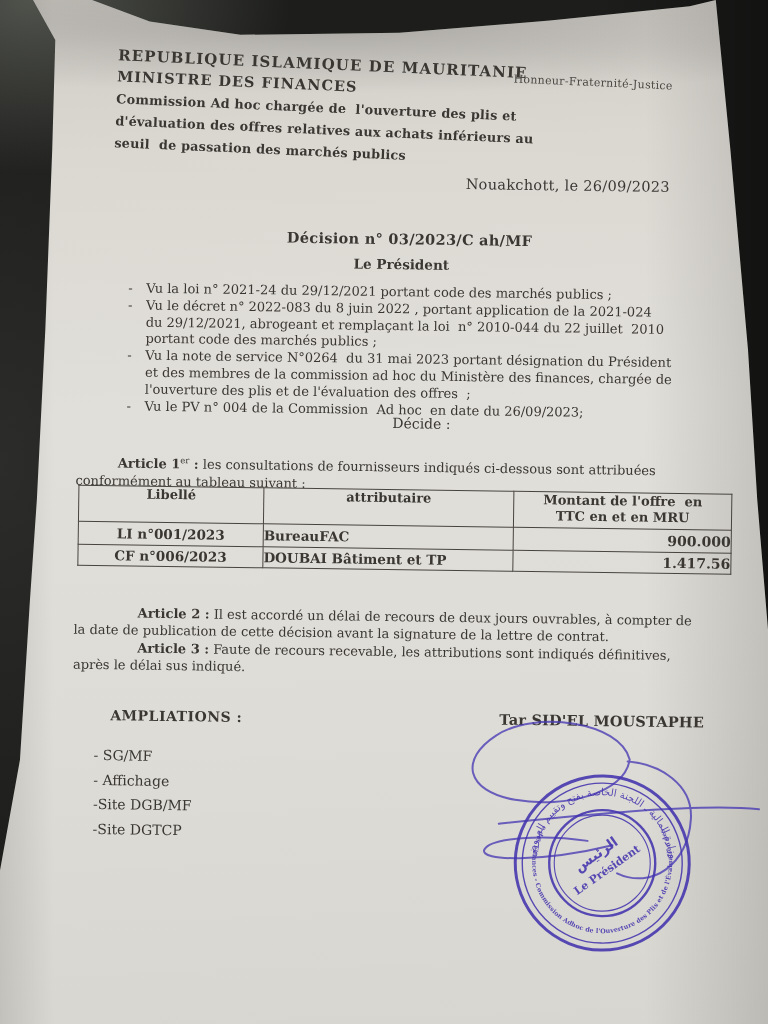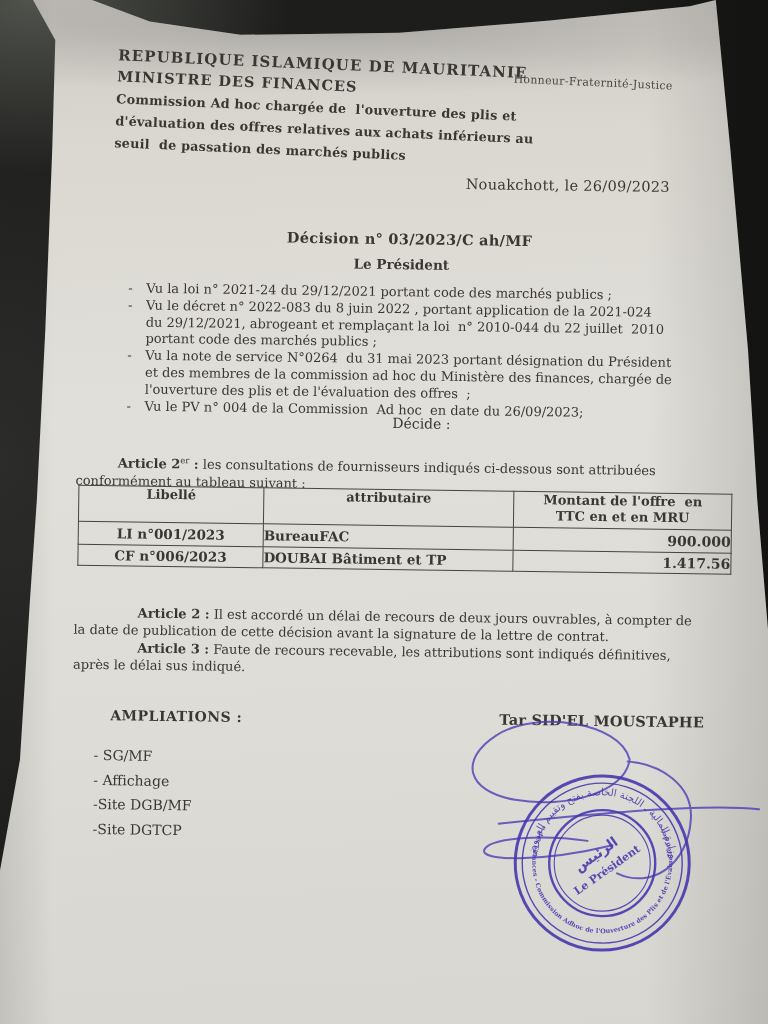--- a/index.html
+++ b/index.html
@@ -96,21 +96,21 @@
 l'ouverture des plis et de l'évaluation des offres  ;</span>
         </div>
         <div class="vu-item">
           <span class="vu-dash">-</span>
           <span class="pre">Vu le PV n° 004 de la Commission  Ad hoc  en date du 26/09/2023;</span>
         </div>
       </div>
 
       <div class="abs decide">Décide :</div>
 
-      <p class="abs article a1 pre"><b>Article 2</b><sup class="er">er</sup><b> :</b> <span>les consultations de fournisseurs indiqués ci-dessous sont attribuées
+      <p class="abs article a1 pre"><b>Article 1</b><sup class="er">er</sup><b> :</b> <span>les consultations de fournisseurs indiqués ci-dessous sont attribuées
 conformément au tableau suivant :</span></p>
 
       <table class="attrib">
         <colgroup>
             <col style="width:185px">
             <col style="width:250px">
             <col style="width:218px">
           </colgroup>
         <tbody>
             <tr class="hr">

